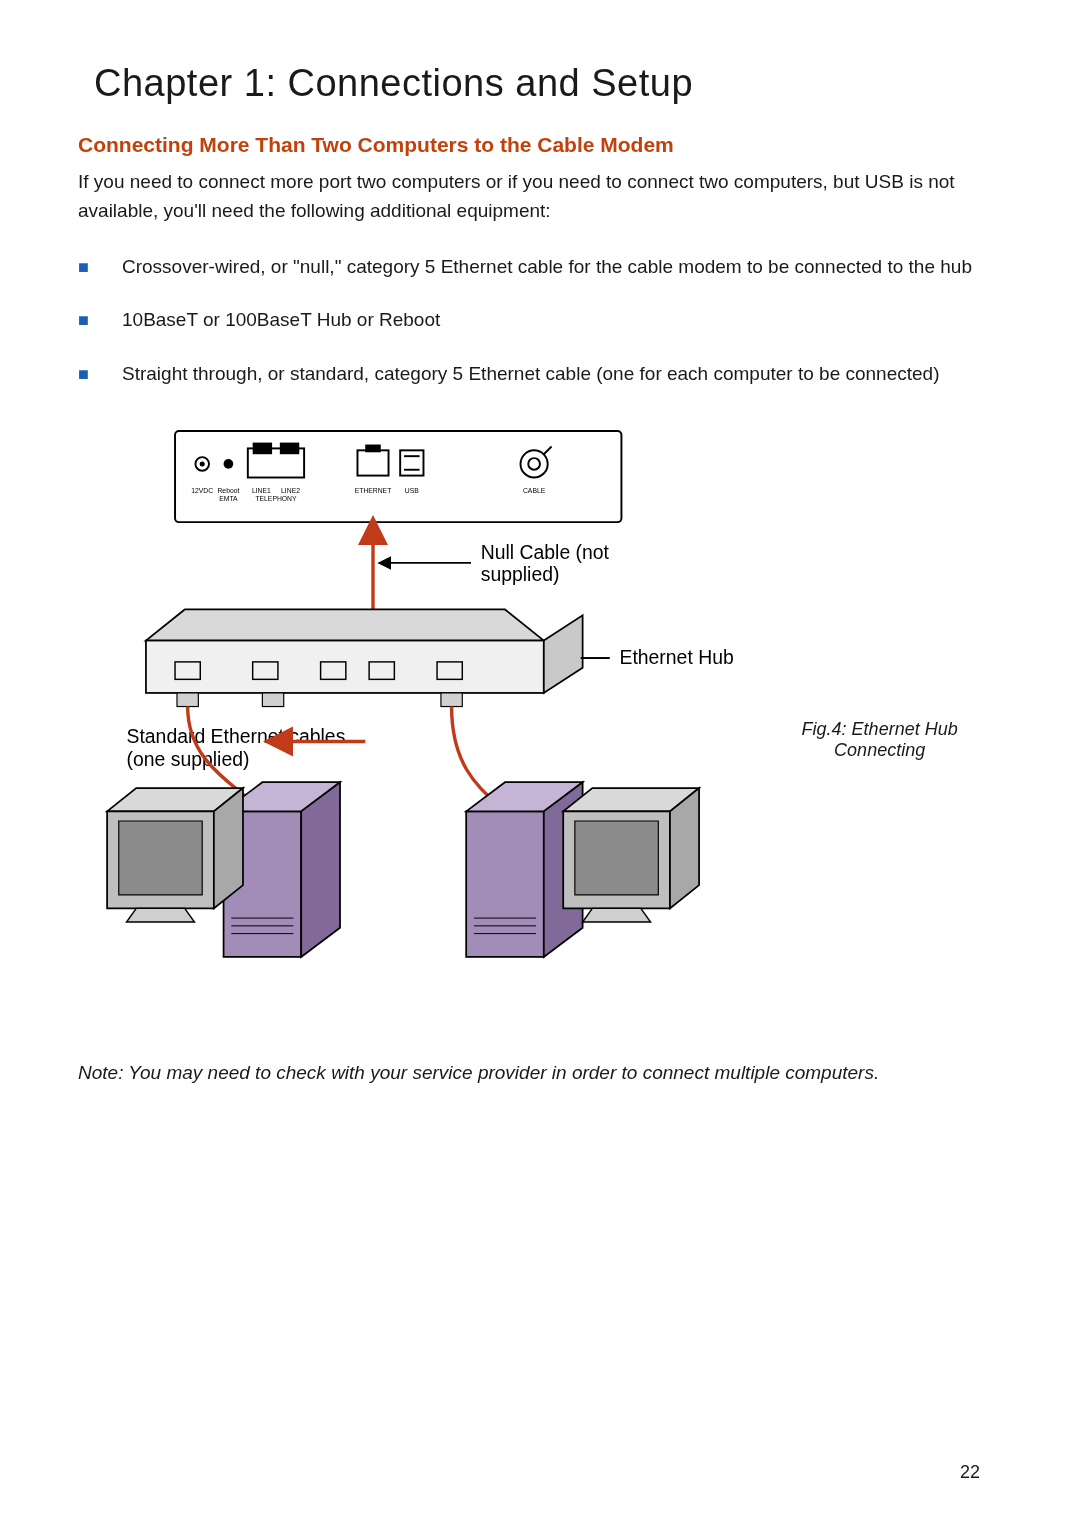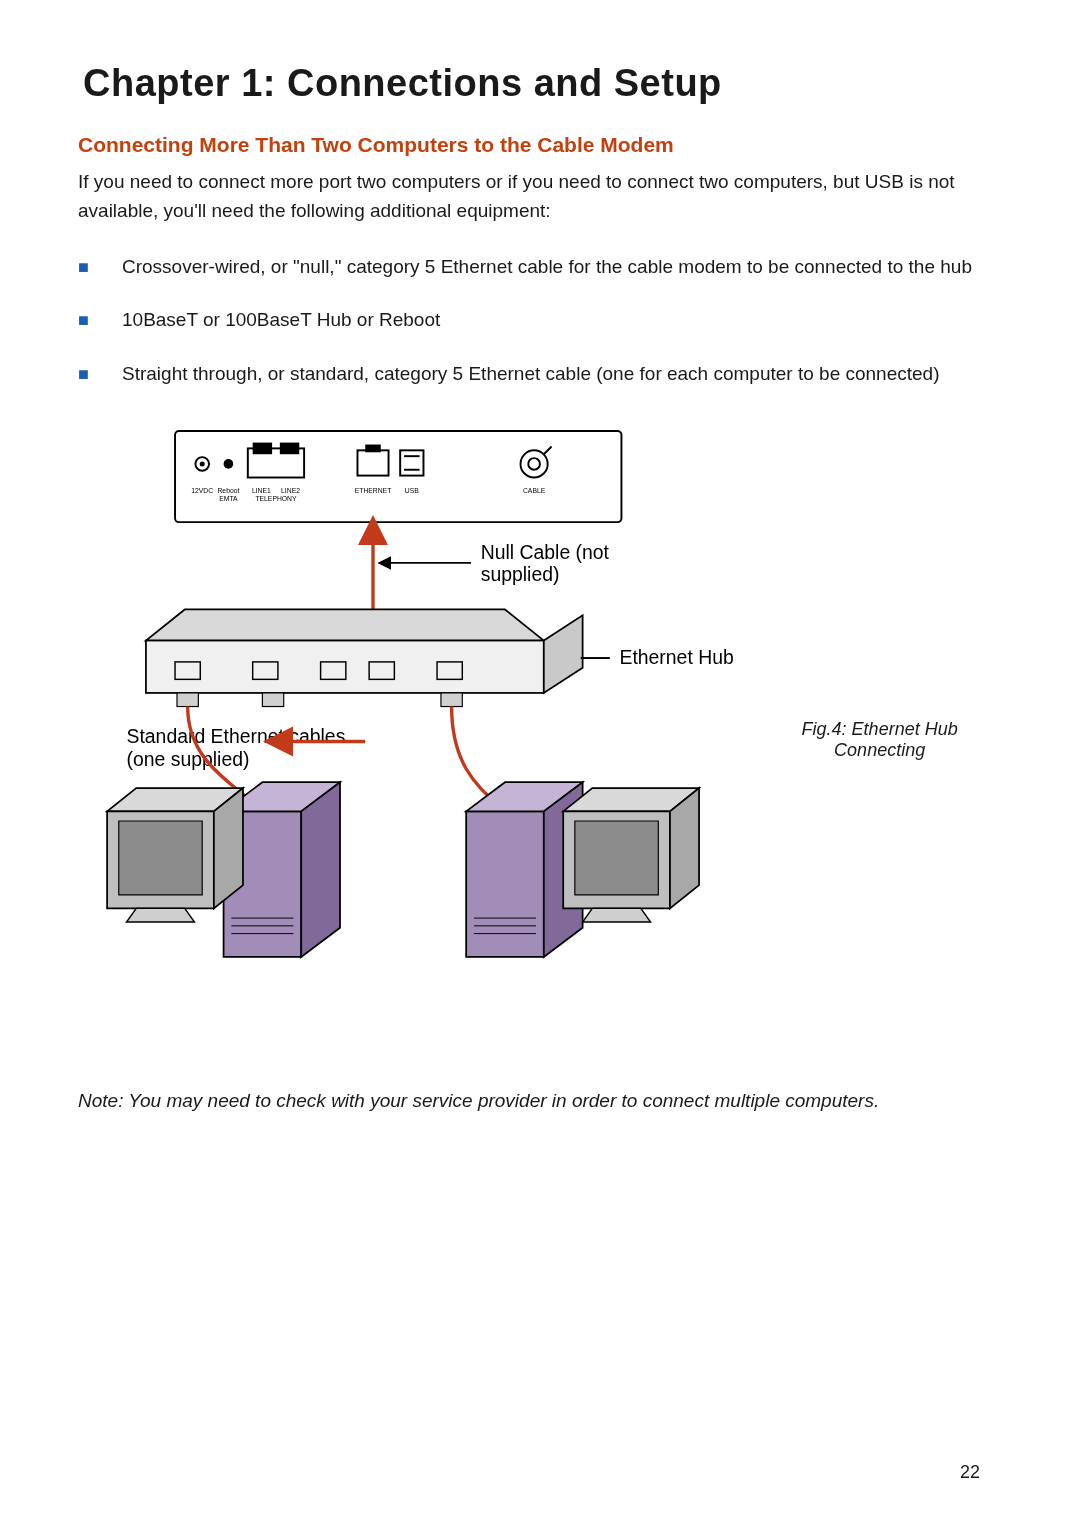--- a/index.html
+++ b/index.html
@@ -10,23 +10,23 @@
     color: #1a1a1a;
   }
   .page {
     width: 1080px;
     min-height: 1527px;
     box-sizing: border-box;
     padding: 62px 78px 40px 78px;
     position: relative;
   }
   h1.chapter-title {
-    font-weight: 700;
+    font-weight: 400;
     font-size: 38px;
-    margin: 0 0 28px 5px;
+    margin: 0 0 28px 16px;
     color: #1a1a1a;
     letter-spacing: 0.5px;
   }
   h2.section-title {
     font-weight: 700;
     font-size: 21px;
     color: #c2410c;
     margin: 0 0 10px 0;
   }
   p.body {
@@ -63,21 +63,21 @@
   }
   .figure-caption {
     font-style: italic;
     font-size: 18px;
     margin-top: 32px;
     text-align: center;
   }
   .note {
     font-style: italic;
     font-size: 19px;
-    margin-top: 56px;
+    margin-top: 28px;
   }
   .page-number {
     position: absolute;
     bottom: 44px;
     right: 100px;
     font-size: 18px;
   }
   svg.diagram {
     display: block;
   }

